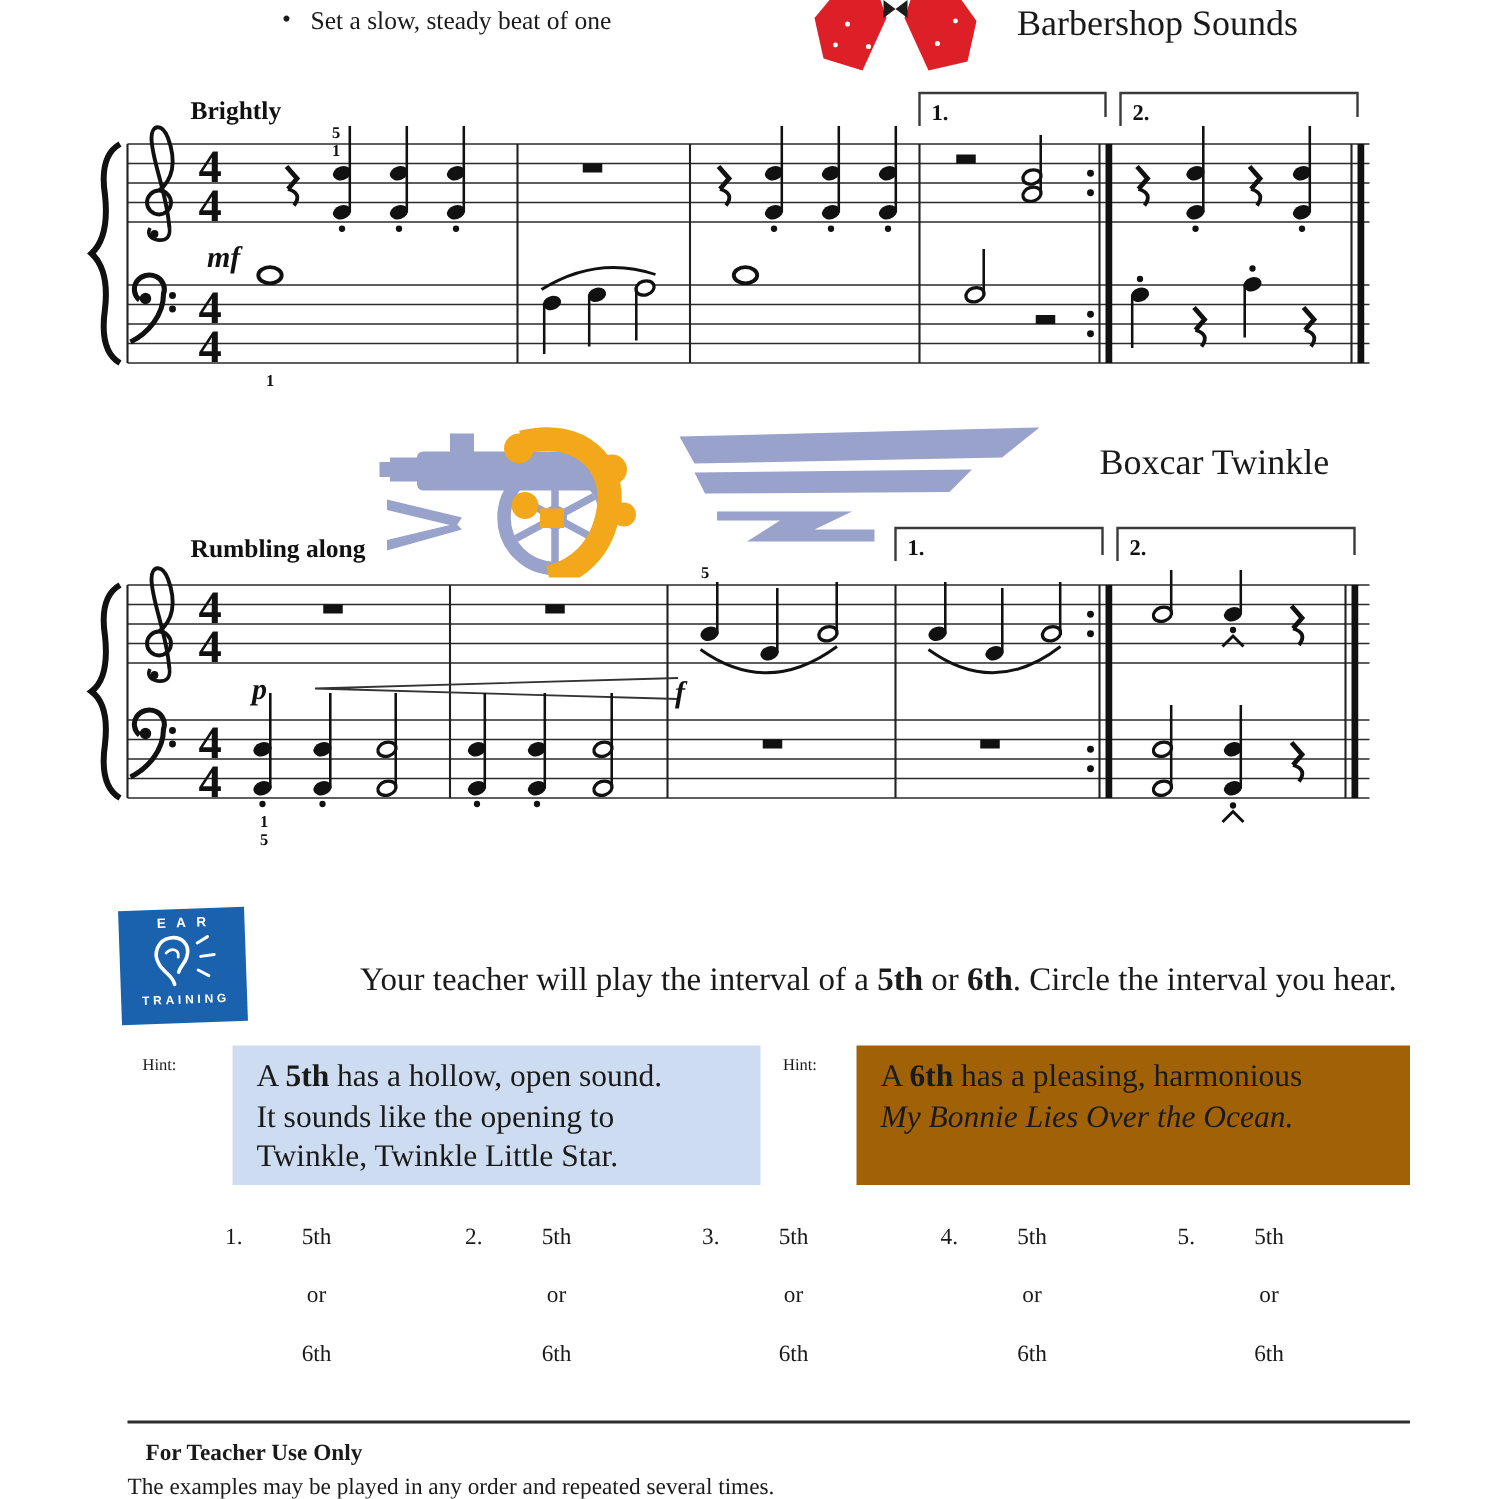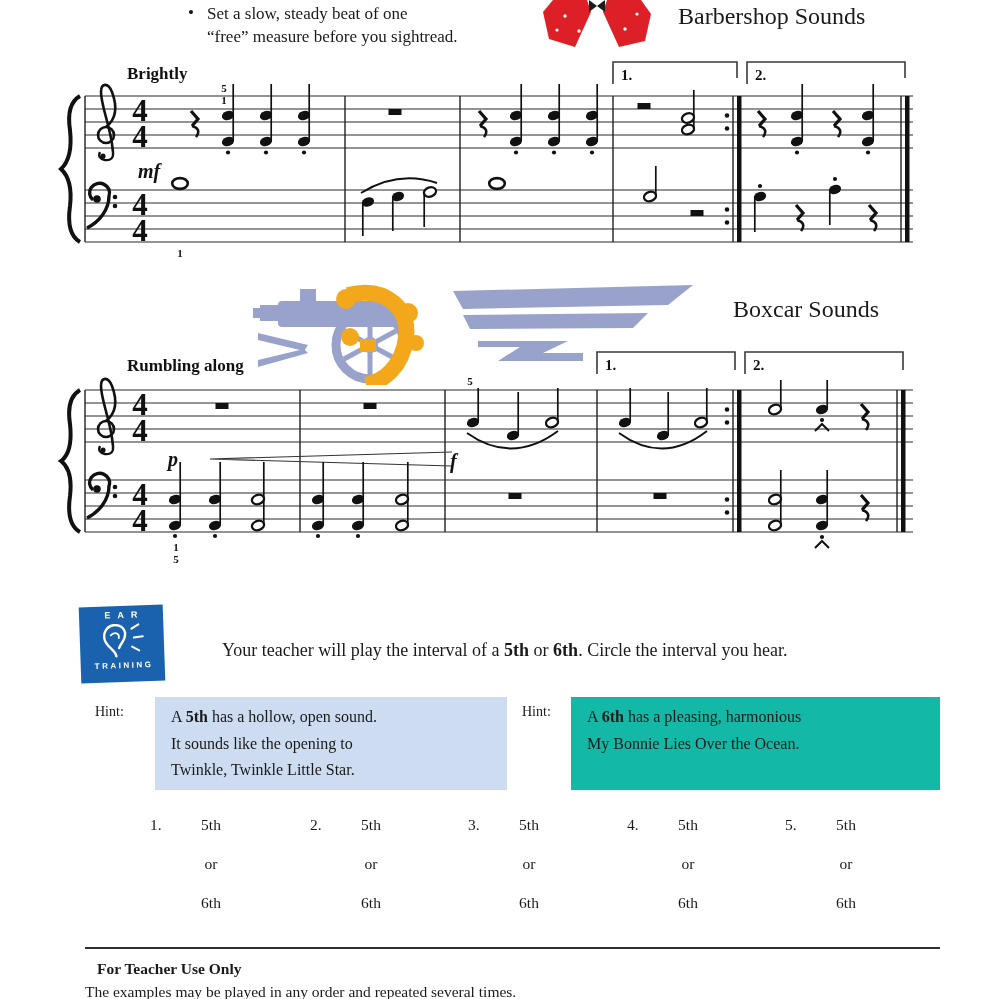--- a/index.html
+++ b/index.html
@@ -20,44 +20,43 @@
   .tempo{font:bold 17px "Liberation Serif",serif}
   .volta-num{font:bold 15px "Liberation Serif",serif}
   .tsig{font:bold 31px "Liberation Serif",serif;text-anchor:middle}
   .dyn{font:italic bold 20px "Liberation Serif",serif}
   .fing{font:bold 11px "Liberation Serif",serif;text-anchor:middle}
   
   .intro{left:185px;top:2px;width:360px;font-size:17px;line-height:23px}
   .intro .b{position:absolute;left:3px;top:-1px}
   .intro .lines{margin-left:22px}
   .title{font-weight:normal;font-size:24px;white-space:nowrap}
-  .sentence{left:222px;top:640px;font-size:18px;white-space:nowrap}
-  .hint-label{font-size:14px}
-  .hint-box{font-size:16px;line-height:26.5px;padding:7px 16px 0 16px;box-sizing:border-box}
+  .sentence{left:240px;top:640px;font-size:22px;white-space:nowrap}
+  .hint-label{font-size:11px}
+  .hint-box{font-size:21px;line-height:26.5px;padding:7px 16px 0 16px;box-sizing:border-box}
   .opt-group{position:absolute;top:0;font-size:15.5px}
   .opt-num{position:absolute;left:0;top:0}
   .opt-col{position:absolute;left:44px;top:0;text-align:center;width:34px}
   .opt-col div{height:39px}
   .footer-rule{left:85px;top:947px;width:855px;height:2px;background:#2e2e2e}
   .footer-h{left:97px;top:960px;font-weight:bold;font-size:15.5px}
   .footer-n{left:85px;top:983px;font-size:15.5px}
   
   .ear-badge{left:80px;top:606px;width:84px;height:76px;background:#1a62ae;color:#fff;
              transform:rotate(-2deg);text-align:center;font-family:"Liberation Sans",sans-serif}
   .ear-top{font-size:9px;font-weight:bold;letter-spacing:7px;padding-top:4px;margin-right:-7px}
   .ear-bottom{font-size:8px;font-weight:bold;letter-spacing:2.5px;margin-right:-2.5px;margin-top:-2px}
 </style>
 </head>
 <body>
 
 <div class="abs intro">
   <span class="b">•</span>
   <div class="lines">
     <div>Set a slow, steady beat of one</div>
-    <div>“free” measure before you sightread.</div>
   </div>
 </div>
 
 <svg class="abs" style="left:535px;top:0" width="125" height="52" viewBox="0 0 125 52">
   <polygon points="18,0 52,0 56,12 40,47 14,39 8,12" fill="#dd2027"></polygon>
   <polygon points="72,0 106,0 116,14 110,41 84,47 68,12" fill="#dd2027"></polygon>
   <polygon points="54,0 62,6 54,12" fill="#1c1c1c"></polygon>
   <polygon points="70,0 62,6 70,12" fill="#1c1c1c"></polygon>
   <g fill="#ffffff">
     <circle cx="30" cy="16" r="1.7"></circle>
@@ -243,21 +242,21 @@
   <g fill="#f3a81c">
     <path d="M100,12 C140,2 162,28 158,55 C154,85 135,98 118,102" fill="none" stroke="#f3a81c" stroke-width="16"></path>
     <circle cx="98" cy="16" r="10"></circle>
     <circle cx="160" cy="30" r="10"></circle>
       <circle cx="168" cy="60" r="8"></circle>
     <circle cx="102" cy="54" r="9"></circle>
       <rect x="112" y="56" width="16" height="13"></rect>
   </g>
 </svg>
 
-<div class="abs title" style="left:733px;top:296px">Boxcar Sounds</div>
+<div class="abs title" style="left:733px;top:296px">Boxcar Twinkle</div>
 
 <svg class="sys" style="left:55px;top:340px" width="875" height="240" viewBox="55 340 875 240">
   <text x="127" y="371" class="tempo">Rumbling along</text>
 
   <path class="bracket" d="M597,374 L597,352 L735,352 L735,370"></path>
   <text x="605" y="370" class="volta-num">1.</text>
   <path class="bracket" d="M745,374 L745,352 L903,352 L903,370"></path>
   <text x="753" y="370" class="volta-num">2.</text>
 
   <path class="sl" d="M85,390 H913 M85,403 H913 M85,416 H913 M85,429 H913 M85,442 H913"></path>
@@ -376,23 +375,23 @@
   <span>Your teacher will play the interval of a </span><b>5th</b><span> or </span><b>6th</b><span>. Circle the interval you hear.</span>
 </div>
 
 <div class="abs hint-label" style="left:95px;top:704px">Hint:</div>
 <div class="abs hint-box" style="left:155px;top:697px;width:352px;height:93px;background:#cddcf0">
   <div><span>A </span><b>5th</b><span> has a hollow, open sound.</span></div>
   <div>It sounds like the opening to</div>
   <div style="">Twinkle, Twinkle Little Star.</div>
 </div>
 <div class="abs hint-label" style="left:522px;top:704px">Hint:</div>
-<div class="abs hint-box" style="left:571px;top:697px;width:369px;height:93px;background:#14b8a6">
+<div class="abs hint-box" style="left:571px;top:697px;width:369px;height:93px;background:#a16207">
   <div><span>A </span><b>6th</b><span> has a pleasing, harmonious</span></div>
-  <div style="">My Bonnie Lies Over the Ocean.</div>
+  <div style="font-style:italic">My Bonnie Lies Over the Ocean.</div>
 </div>
 
 <div class="abs" style="left:0;top:816px;width:999px;height:120px">
   <div class="opt-group" style="left:150px">
     <span class="opt-num">1.</span>
     <div class="opt-col">
       <div>5th</div>
       <div>or</div>
       <div>6th</div>
     </div>

